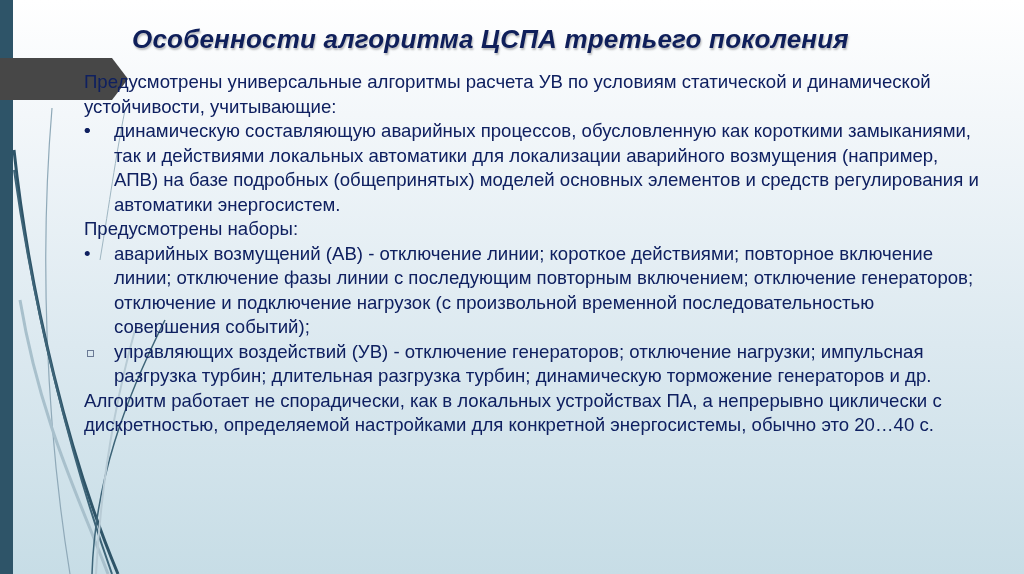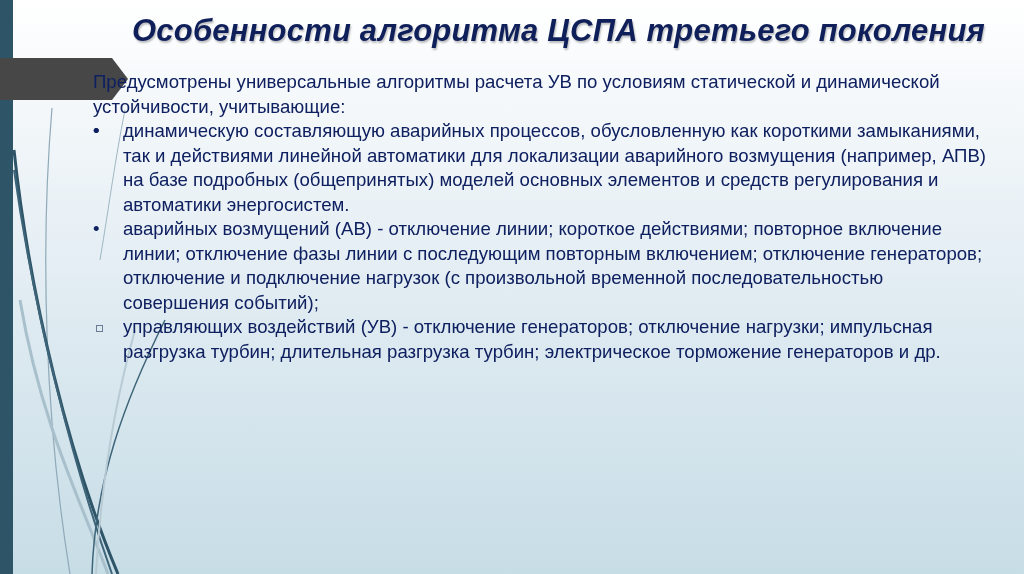--- a/index.html
+++ b/index.html
@@ -12,28 +12,28 @@
     position: absolute; left: 0; top: 0; width: 13px; height: 574px;
     background: #2e5468;
   }
   .swooshes { position: absolute; left: 0; top: 0; width: 200px; height: 574px; }
   .arrow-tab {
     position: absolute; left: 0; top: 58px; width: 128px; height: 42px;
     background: #474747;
     clip-path: polygon(0 0, 112px 0, 128px 21px, 112px 42px, 0 42px);
   }
   .title {
-    position: absolute; left: 132px; top: 13px; width: 820px;
+    position: absolute; left: 132px; top: 24px; width: 820px;
     font-family: "Liberation Sans", sans-serif;
-    font-size: 31px; font-weight: bold; font-style: italic;
+    font-size: 26px; font-weight: bold; font-style: italic;
     color: #0f1f5a; text-shadow: 1px 2px 2px rgba(0,0,0,0.25);
     letter-spacing: 0.2px; white-space: nowrap;
   }
   .content {
-    position: absolute; left: 93px; top: 70px; width: 900px;
+    position: absolute; left: 84px; top: 70px; width: 900px;
     font-size: 18.6px; line-height: 24.5px; color: #0f2060;
   }
   .para { margin: 0; }
   .item { position: relative; padding-left: 30px; margin: 0; }
   .bullet {
     position: absolute; left: 0; top: 0; width: 24px;
   }
   .bullet-square {
     position: absolute; left: 3px; top: 10px; width: 5px; height: 5px;
     border: 1px solid #6b7a95;
@@ -59,28 +59,30 @@
 <div class="title">Особенности алгоритма ЦСПА третьего поколения</div>
 
 <div class="content">
   <p class="para">Предусмотрены универсальные алгоритмы расчета УВ по условиям статической и динамической устойчивости, учитывающие:</p>
 
   <div class="item">
     <span class="bullet">•</span>
   </div>
   <div class="item">
     <span class="bullet">•</span>
-    <span>динамическую составляющую аварийных процессов, обусловленную как короткими замыканиями, так и действиями линейной автоматики для локализации аварийного возмущения (например, АПВ) на базе подробных (общепринятых) моделей основных элементов и средств регулирования и автоматики энергосистем.</span>
+    <span>динамическую составляющую аварийных процессов, обусловленную как короткими замыканиями, так и действиями локальных автоматики для локализации аварийного возмущения (например, АПВ) на базе подробных (общепринятых) моделей основных элементов и средств регулирования и автоматики энергосистем.</span>
   </div>
 
+  <p class="para">Предусмотрены наборы:</p>
 
   <div class="item">
     <span class="bullet">•</span>
     <span>аварийных возмущений (АВ) - отключение линии; короткое действиями; повторное включение линии; отключение фазы линии с последующим повторным включением; отключение генераторов; отключение и подключение нагрузок (с произвольной временной последовательностью совершения событий);</span>
   </div>
   <div class="item">
     <span class="bullet">
         <span class="bullet-square"></span>
       </span>
-    <span>управляющих воздействий (УВ) - отключение генераторов; отключение нагрузки; импульсная разгрузка турбин; длительная разгрузка турбин; электрическое торможение генераторов и др.</span>
+    <span>управляющих воздействий (УВ) - отключение генераторов; отключение нагрузки; импульсная разгрузка турбин; длительная разгрузка турбин; динамическую торможение генераторов и др.</span>
   </div>
 
+  <p class="para">Алгоритм работает не спорадически, как в локальных устройствах ПА, а непрерывно циклически  с дискретностью, определяемой настройками для конкретной энергосистемы, обычно это 20…40 с.</p>
 </div>
 
 </body></html>

